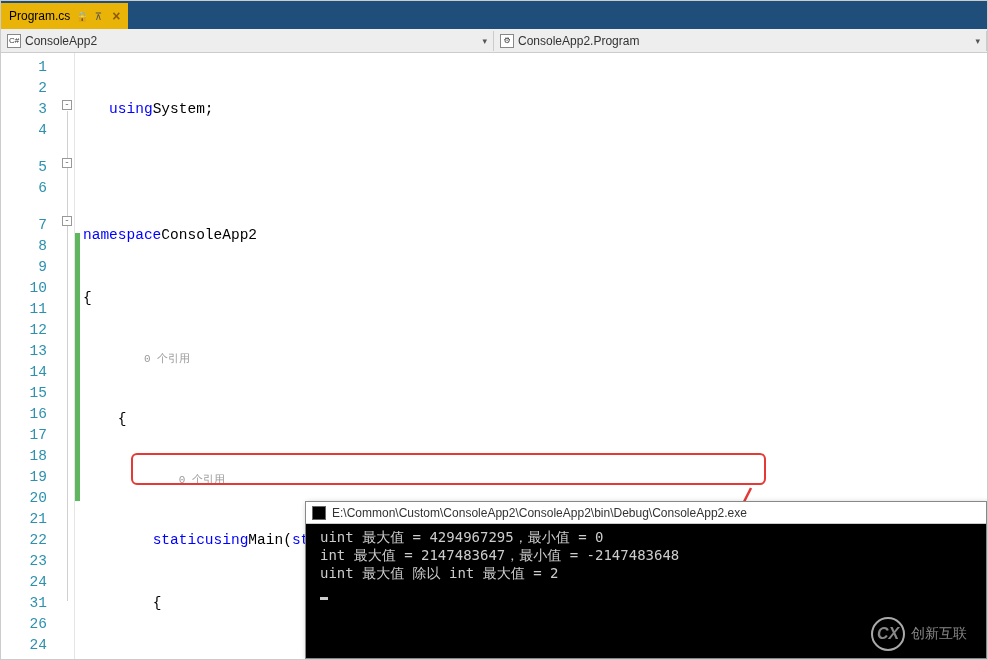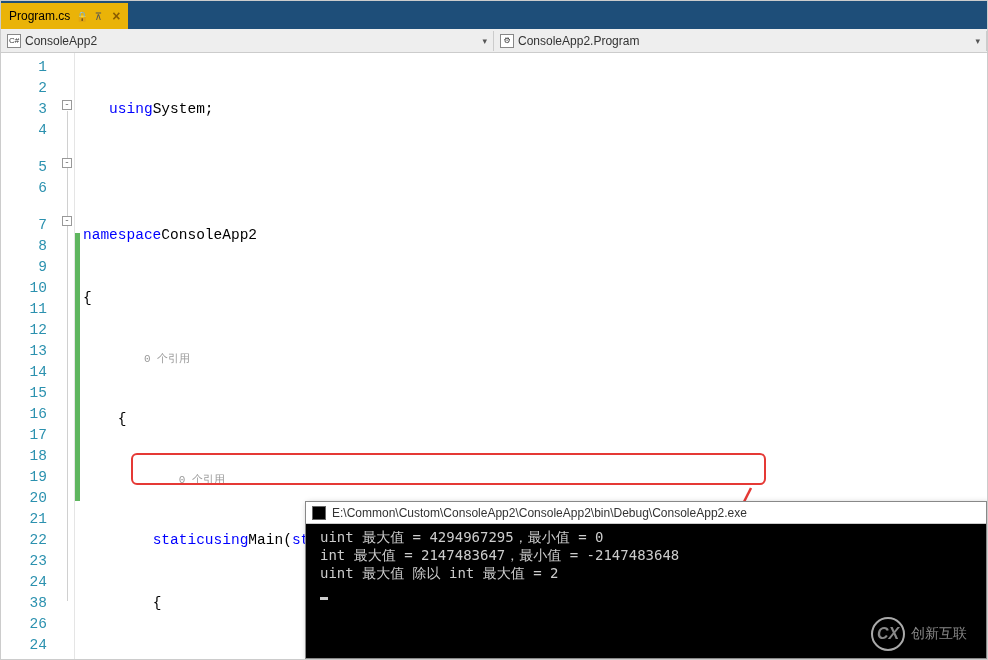--- a/index.html
+++ b/index.html
@@ -85,21 +85,21 @@
     <div>15</div>
       <div>16</div>
       <div>17</div>
       <div>18</div>
     <div>19</div>
       <div>20</div>
       <div>21</div>
       <div>22</div>
     <div>23</div>
       <div>24</div>
-      <div>38</div>
+      <div>31</div>
       <div>26</div>
     <div>24</div>
       <div>28</div>
   </div>
 
   <div class="fold-col">
     <div class="fold-box" style="top:47px">-</div>
     <div class="fold-line" style="top:58px; height:490px"></div>
     <div class="fold-box" style="top:105px">-</div>
     <div class="fold-box" style="top:163px">-</div>

